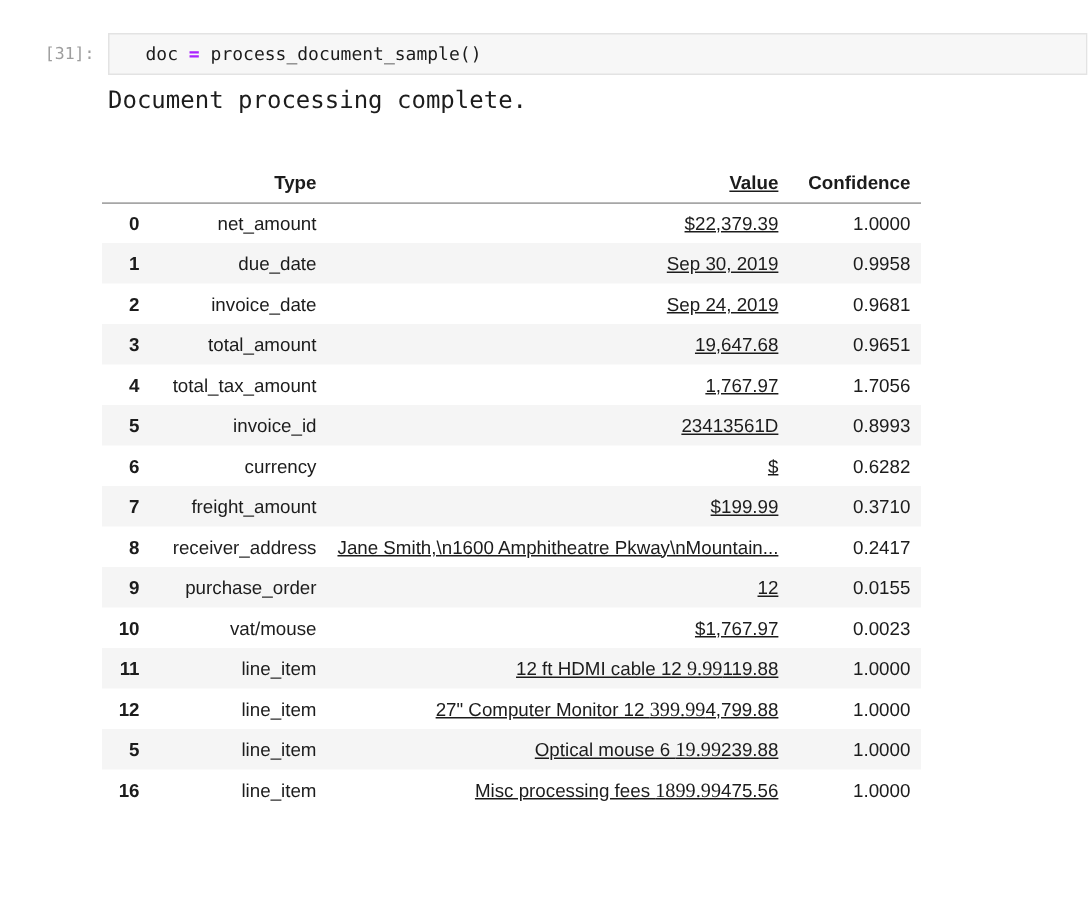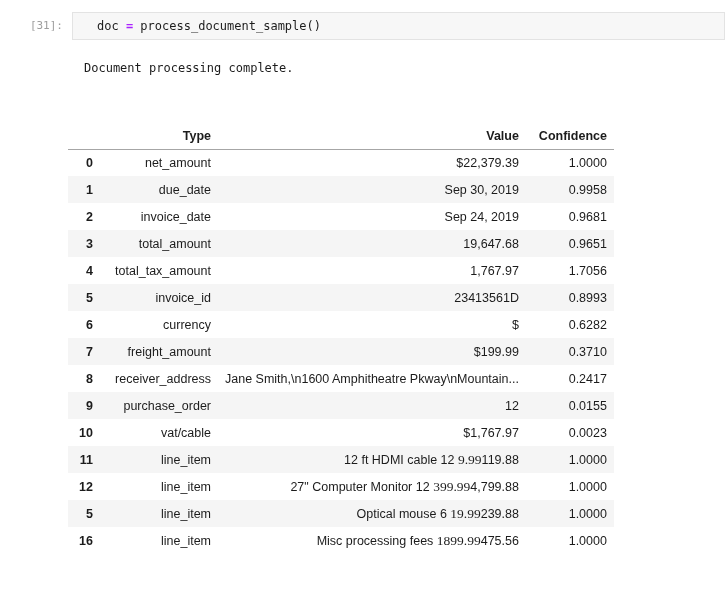--- a/index.html
+++ b/index.html
@@ -16,21 +16,21 @@
     margin: 0; padding: 0;
     width: 725px; height: 604px;
     background: #ffffff;
     color: var(--text);
     font-family: "Liberation Sans", sans-serif;
     overflow: hidden;
   }
   .code-row {
     display: flex;
     align-items: stretch;
-    margin-top: 12px;
+    margin-top: 22px;
   }
   .prompt, .prompt-spacer {
     width: 72px;
     flex: 0 0 72px;
     text-align: right;
     padding: 7px 9px 0 0;
     font-family: "DejaVu Sans Mono", monospace;
     font-size: 11px;
     color: var(--prompt);
     white-space: nowrap;
@@ -42,23 +42,23 @@
     padding: 5px 24px;
     font-family: "DejaVu Sans Mono", monospace;
     font-size: 12px;
     line-height: 16px;
     white-space: pre;
     cursor: text;
   }
   .tok-operator { color: var(--operator); font-weight: bold; }
   .output-row { display: flex; margin-top: 9px; }
   .stdout {
-    margin: 12px;
+    margin: 0;
     font-family: "DejaVu Sans Mono", monospace;
-    font-size: 12px;
+    font-size: 16px;
     line-height: 15px;
     white-space: pre;
     color: var(--text);
   }
   .table-wrap { margin: 36px 0 0 68px; }
   table.dataframe {
     border-collapse: collapse;
     font-size: 12.5px;
     color: var(--text);
     table-layout: fixed;
@@ -73,21 +73,21 @@
   }
   table.dataframe thead th {
     font-weight: bold;
     border-bottom: 1px solid var(--header-border);
     height: 25px;
   }
   table.dataframe tbody th { font-weight: bold; }
   table.dataframe tbody tr:nth-child(even) { background: var(--stripe); }
   .col-index { width: 32px; }
   .col-type { width: 118px; }
-  .col-value { width: 306px; }
+  .col-value { width: 306px; text-decoration: underline; }
   .col-conf { width: 88px; }
   .serif {
     font-family: "Liberation Serif", serif;
     font-size: 13.5px;
   }
 </style>
 </head>
 <body>
 
 <div class="code-row">
@@ -166,21 +166,21 @@
           <td class="col-conf">0.2417</td>
         </tr>
         <tr>
           <th class="col-index">9</th>
           <td class="col-type">purchase_order</td>
           <td class="col-value"><span>12</span></td>
           <td class="col-conf">0.0155</td>
         </tr>
         <tr>
           <th class="col-index">10</th>
-          <td class="col-type">vat/cable</td>
+          <td class="col-type">vat/mouse</td>
           <td class="col-value"><span>$1,767.97</span></td>
           <td class="col-conf">0.0023</td>
         </tr>
         <tr>
           <th class="col-index">11</th>
           <td class="col-type">line_item</td>
           <td class="col-value"><span>12 ft HDMI cable 12 </span><span class="serif">9.99</span><span>119.88</span></td>
           <td class="col-conf">1.0000</td>
         </tr>
         <tr>

